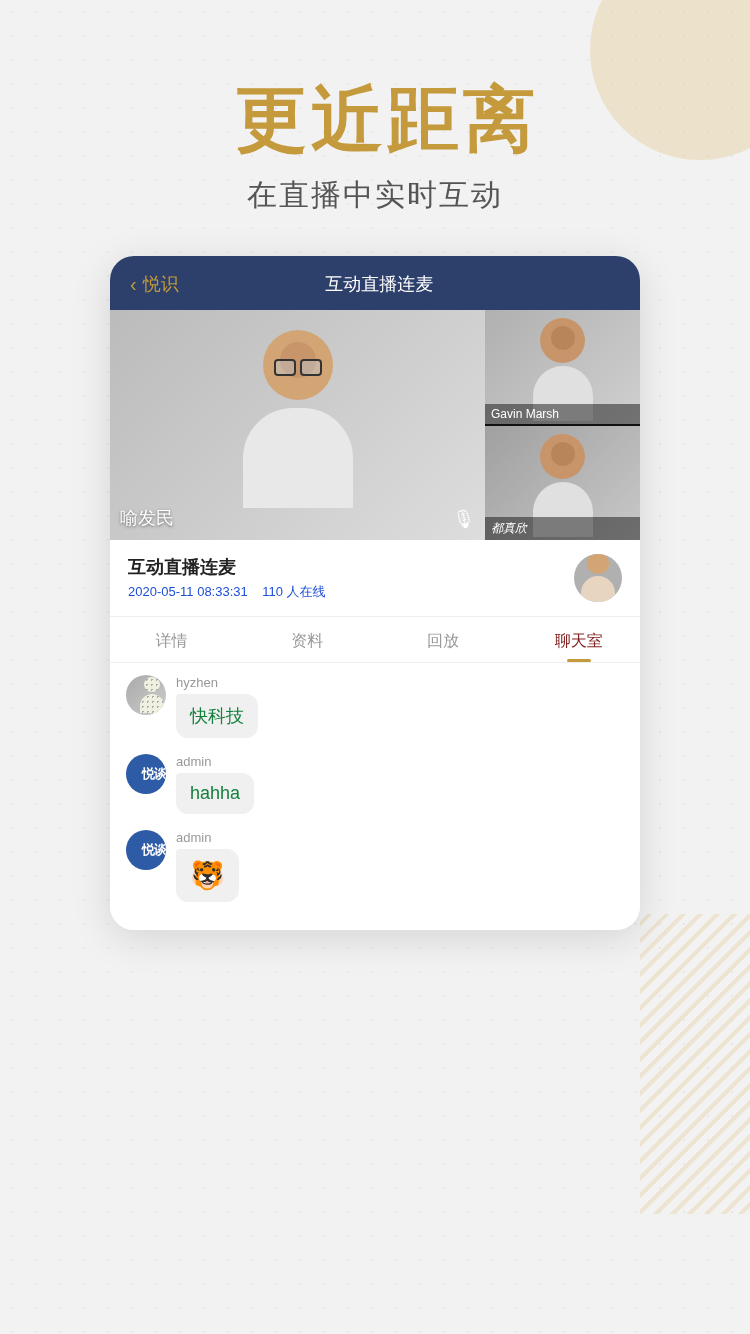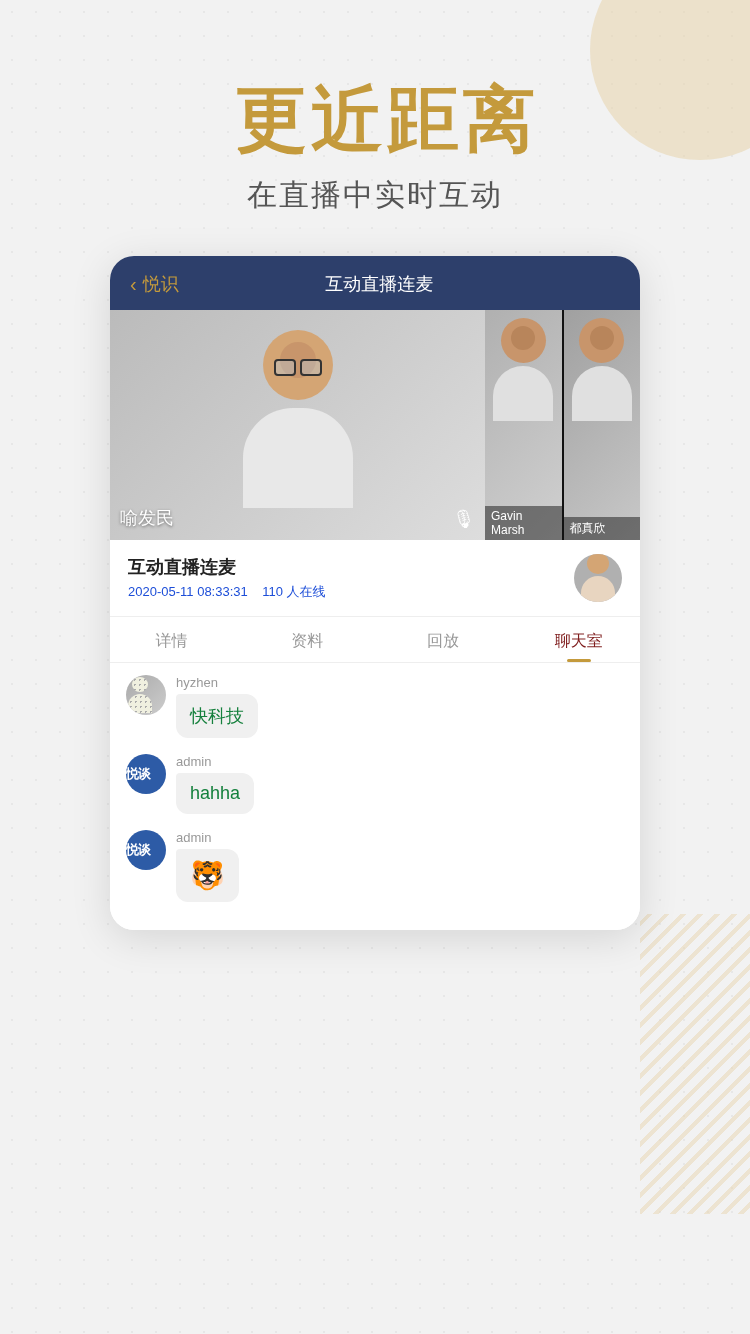--- a/index.html
+++ b/index.html
@@ -204,37 +204,38 @@
       position: absolute;
       bottom: 10px;
       right: 10px;
       color: #fff;
       font-size: 18px;
     }
 
     .video-side {
       width: 155px;
       display: flex;
-      flex-direction: row;
+      flex-direction: column;
       gap: 2px;
     }
     .video-small {
       flex: 1;
       background: #555;
       position: relative;
       overflow: hidden;
       display: flex;
       align-items: center;
       justify-content: center;
     }
     .video-small-bg1 {
       background: linear-gradient(135deg, #b0b0b0 0%, #d0d0d0 100%);
     }
     .video-small-bg2 {
       background: linear-gradient(135deg, #a0a0a0 0%, #c8c8c8 100%);
+      font-style: italic;
     }
     .person-small {
       width: 70px;
       height: 100%;
       display: flex;
       flex-direction: column;
       align-items: center;
       justify-content: flex-start;
       padding-top: 8px;
     }
@@ -361,21 +362,21 @@
       margin-bottom: 16px;
     }
     .chat-avatar {
       width: 40px;
       height: 40px;
       border-radius: 50%;
       flex-shrink: 0;
       overflow: hidden;
       display: flex;
       align-items: center;
-      justify-content: flex-start;
+      justify-content: flex-end;
       background: #ccc;
     }
     .chat-avatar-img1 {
       background: linear-gradient(135deg, #aaa 0%, #ccc 100%);
     }
     .chat-avatar-img2 {
       background: #2d5ba6;
     }
     .yuetalk-logo {
       color: #fff;

